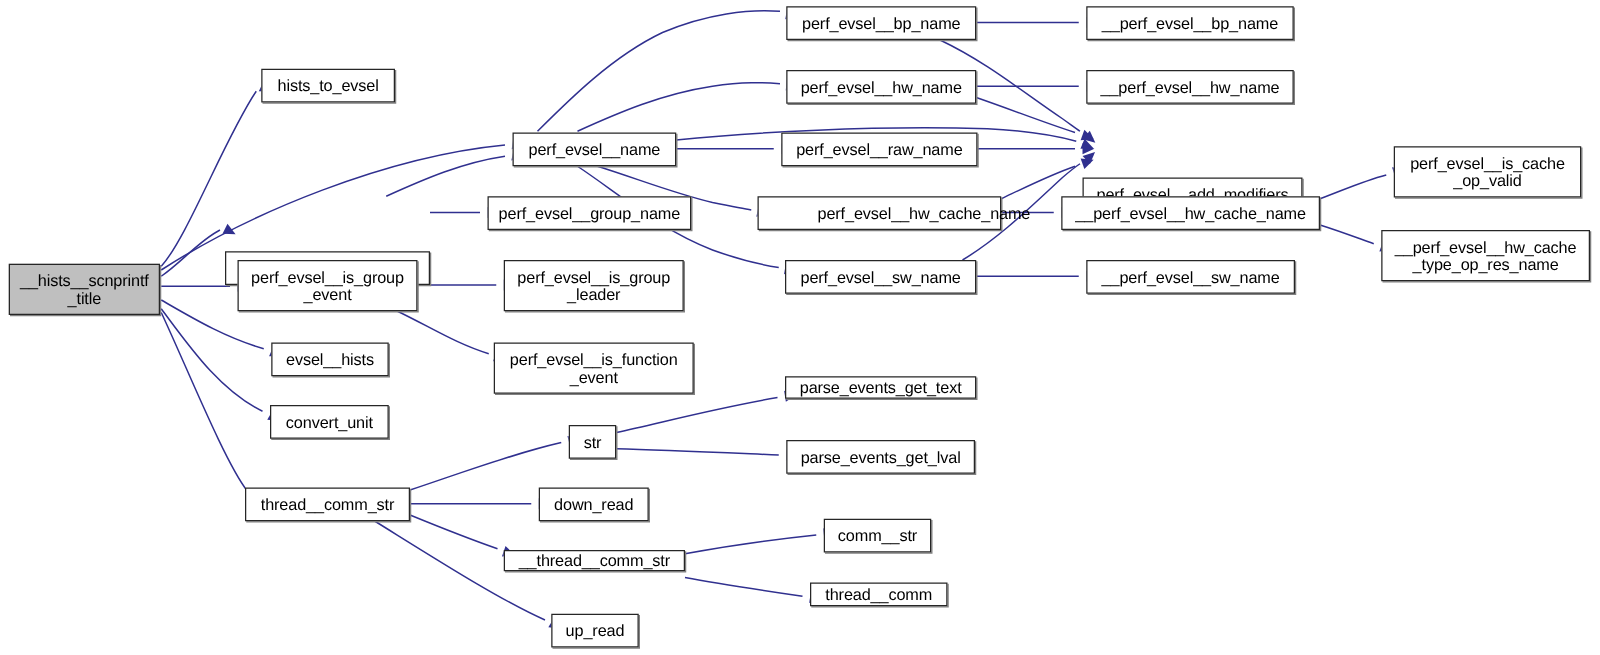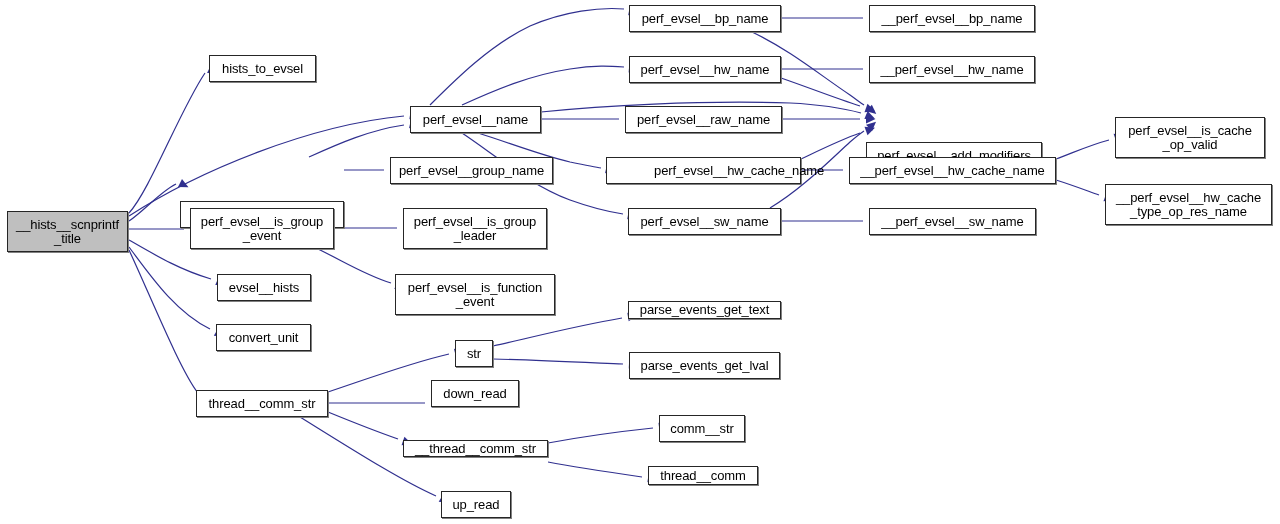--- a/index.html
+++ b/index.html
@@ -138,21 +138,21 @@
     <div class="node" style="left: 217px; top: 274px; width: 94px; height: 27px;"><span class="node-label">evsel__hists</span></div>
     <div class="node" style="left: 216px; top: 324px; width: 95px; height: 27px;"><span class="node-label">convert_unit</span></div>
     <div class="node" style="left: 196px; top: 390px; width: 132px; height: 27px;"><span class="node-label">thread__comm_str</span></div>
     <div class="node" style="left: 410px; top: 106px; width: 131px; height: 27px;"><span class="node-label">perf_evsel__name</span></div>
     <div class="node" style="left: 390px; top: 157px; width: 163px; height: 27px;"><span class="node-label">perf_evsel__group_name</span></div>
     <div class="node" style="left: 403px; top: 208px; width: 144px; height: 41px;"><span class="node-label">perf_evsel__is_group
 _leader</span></div>
     <div class="node" style="left: 395px; top: 274px; width: 160px; height: 41px;"><span class="node-label">perf_evsel__is_function
 _event</span></div>
     <div class="node" style="left: 455px; top: 340px; width: 38px; height: 27px;"><span class="node-label">str</span></div>
-    <div class="node" style="left: 431px; top: 380px; width: 88px; height: 27px;"><span class="node-label">down_read</span></div>
+    <div class="node" style="left: 431px; top: 390px; width: 88px; height: 27px;"><span class="node-label">down_read</span></div>
     <div class="node" style="left: 403px; top: 440px; width: 145px; height: 17px;"><span class="node-label">__thread__comm_str</span></div>
     <div class="node" style="left: 441px; top: 491px; width: 70px; height: 27px;"><span class="node-label">up_read</span></div>
     <div class="node" style="left: 629px; top: 5px; width: 152px; height: 27px;"><span class="node-label">perf_evsel__bp_name</span></div>
     <div class="node" style="left: 629px; top: 56px; width: 152px; height: 27px;"><span class="node-label">perf_evsel__hw_name</span></div>
     <div class="node" style="left: 625px; top: 106px; width: 157px; height: 27px;"><span class="node-label">perf_evsel__raw_name</span></div>
     <div class="node" style="left: 606px; top: 157px; width: 195px; height: 27px; padding-left: 47px;"><span class="node-label">perf_evsel__hw_cache_name</span></div>
     <div class="node" style="left: 628px; top: 208px; width: 153px; height: 27px;"><span class="node-label">perf_evsel__sw_name</span></div>
     <div class="node" style="left: 628px; top: 301px; width: 153px; height: 18px;"><span class="node-label">parse_events_get_text</span></div>
     <div class="node" style="left: 629px; top: 352px; width: 151px; height: 27px;"><span class="node-label">parse_events_get_lval</span></div>
     <div class="node" style="left: 659px; top: 415px; width: 86px; height: 27px;"><span class="node-label">comm__str</span></div>

